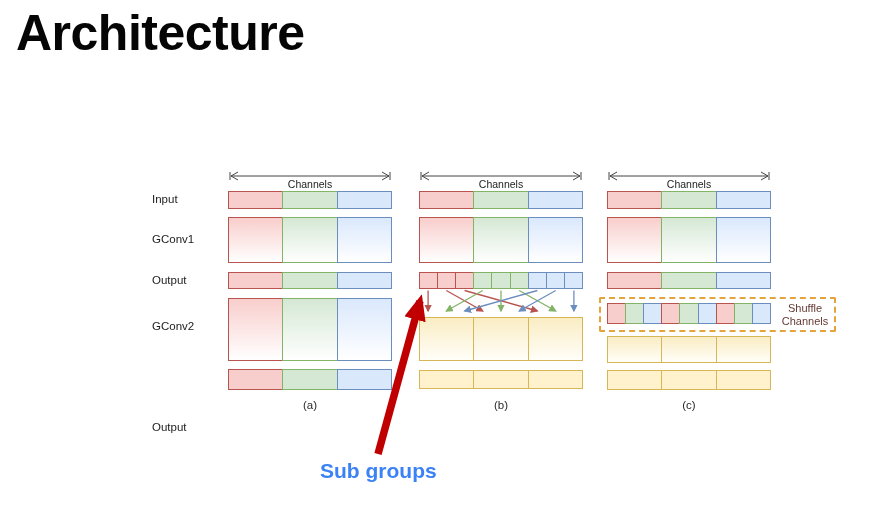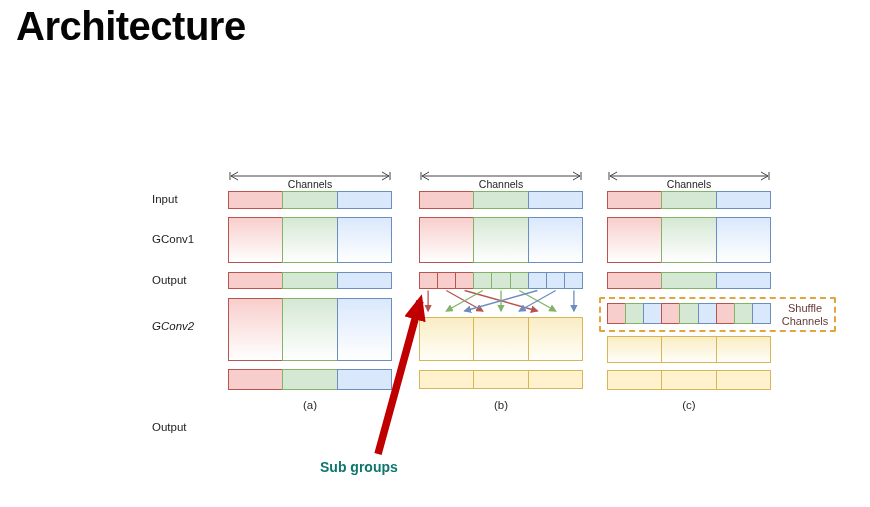--- a/index.html
+++ b/index.html
@@ -2,21 +2,21 @@
 <html style="--red_fill: #f8cecc; --red_stroke: #b85450; --green_fill: #d5e8d4; --green_stroke: #82b366; --blue_fill: #dae8fc; --blue_stroke: #6c8ebf; --yellow_fill: #fff2cc; --yellow_stroke: #d6b656; --dashed_stroke: #e3a43b; --shuffle_text: #653a35; --big_arrow: #c00000; --line: #444444;"><head>
 <meta charset="utf-8">
 <style>
   html,body{margin:0;padding:0;background:#fff;}
   .canvas{
     position:relative;width:870px;height:507px;background:#ffffff;overflow:hidden;
     font-family:"Liberation Sans", sans-serif;color:#1a1a1a;
   }
   .title{
     position:absolute;left:16px;top:4px;margin:0;
-    font-size:40px;font-weight:700;letter-spacing:-0.5px;color:#050505;
+    font-size:50px;font-weight:700;letter-spacing:-0.5px;color:#050505;
   }
   .row-label{
     position:absolute;left:152px;width:80px;text-align:left;
     font-size:11.5px;color:#1c1c1c;
   }
   .caption{
     position:absolute;width:164px;text-align:center;font-size:11.5px;color:#2a2a2a;
   }
   .row{position:absolute;display:flex;}
   .seg,.cell{flex:1 1 0;border:1px solid #999;box-sizing:border-box;}
@@ -39,35 +39,35 @@
   .dashed-box{
     position:absolute;left:599px;top:297px;width:237px;height:35px;
     border:2px dashed var(--dashed_stroke);border-radius:2px;box-sizing:border-box;
   }
   .shuffle-label{
     position:absolute;left:773px;top:302px;width:64px;text-align:center;
     font-size:11px;line-height:13px;color:var(--shuffle_text);
   }
   .annotation{
     position:absolute;left:320px;top:459px;
-    font-size:14px;font-weight:700;color:#0f766e;
+    font-size:21px;font-weight:700;color:#3b82f6;
   }
   .abs-svg{position:absolute;}
 </style>
 </head>
 <body>
 
 <div class="canvas">
 
   <h1 class="title">Architecture</h1>
 
   <div class="row-label" style="top:193px;">Input</div>
   <div class="row-label" style="top:233px;">GConv1</div>
   <div class="row-label" style="top:274px;">Output</div>
-  <div class="row-label" style="top:320px;font-style:italic;">GConv2</div>
+  <div class="row-label" style="top:320px;">GConv2</div>
   <div class="row-label" style="top:373px;margin-top:48px;">Output</div>
 
   <div class="channels" style="left:228px;top:169px;width:164px;">
     <svg width="164" height="14">
       <path d="M2,3 V11" style="stroke:var(--line);fill:none;"></path>
       <path d="M162,3 V11" style="stroke:var(--line);fill:none;"></path>
       <line x1="3" y1="7" x2="161" y2="7" style="stroke:var(--line);stroke-width:1;"></line>
       <path d="M10,3 L3,7 L10,11" style="stroke:var(--line);fill:none;"></path>
       <path d="M154,3 L161,7 L154,11" style="stroke:var(--line);fill:none;"></path>
     </svg>

